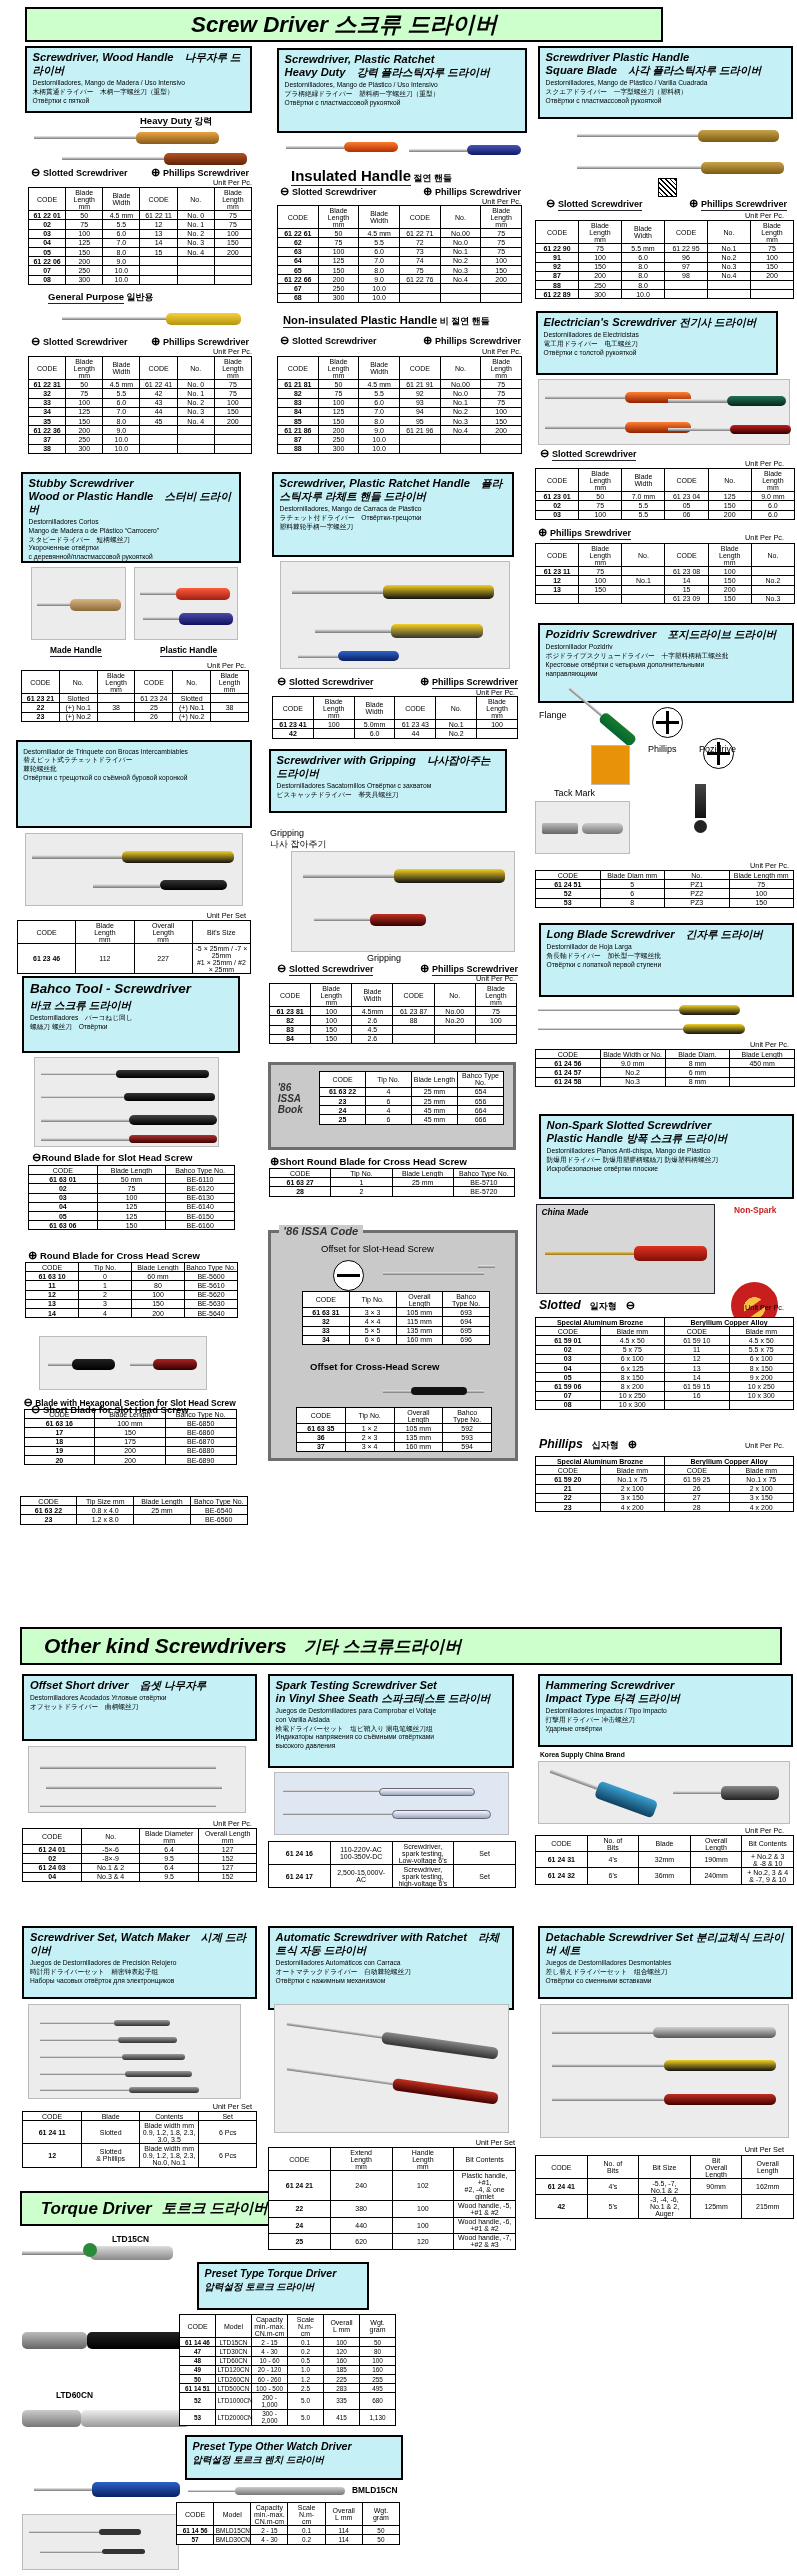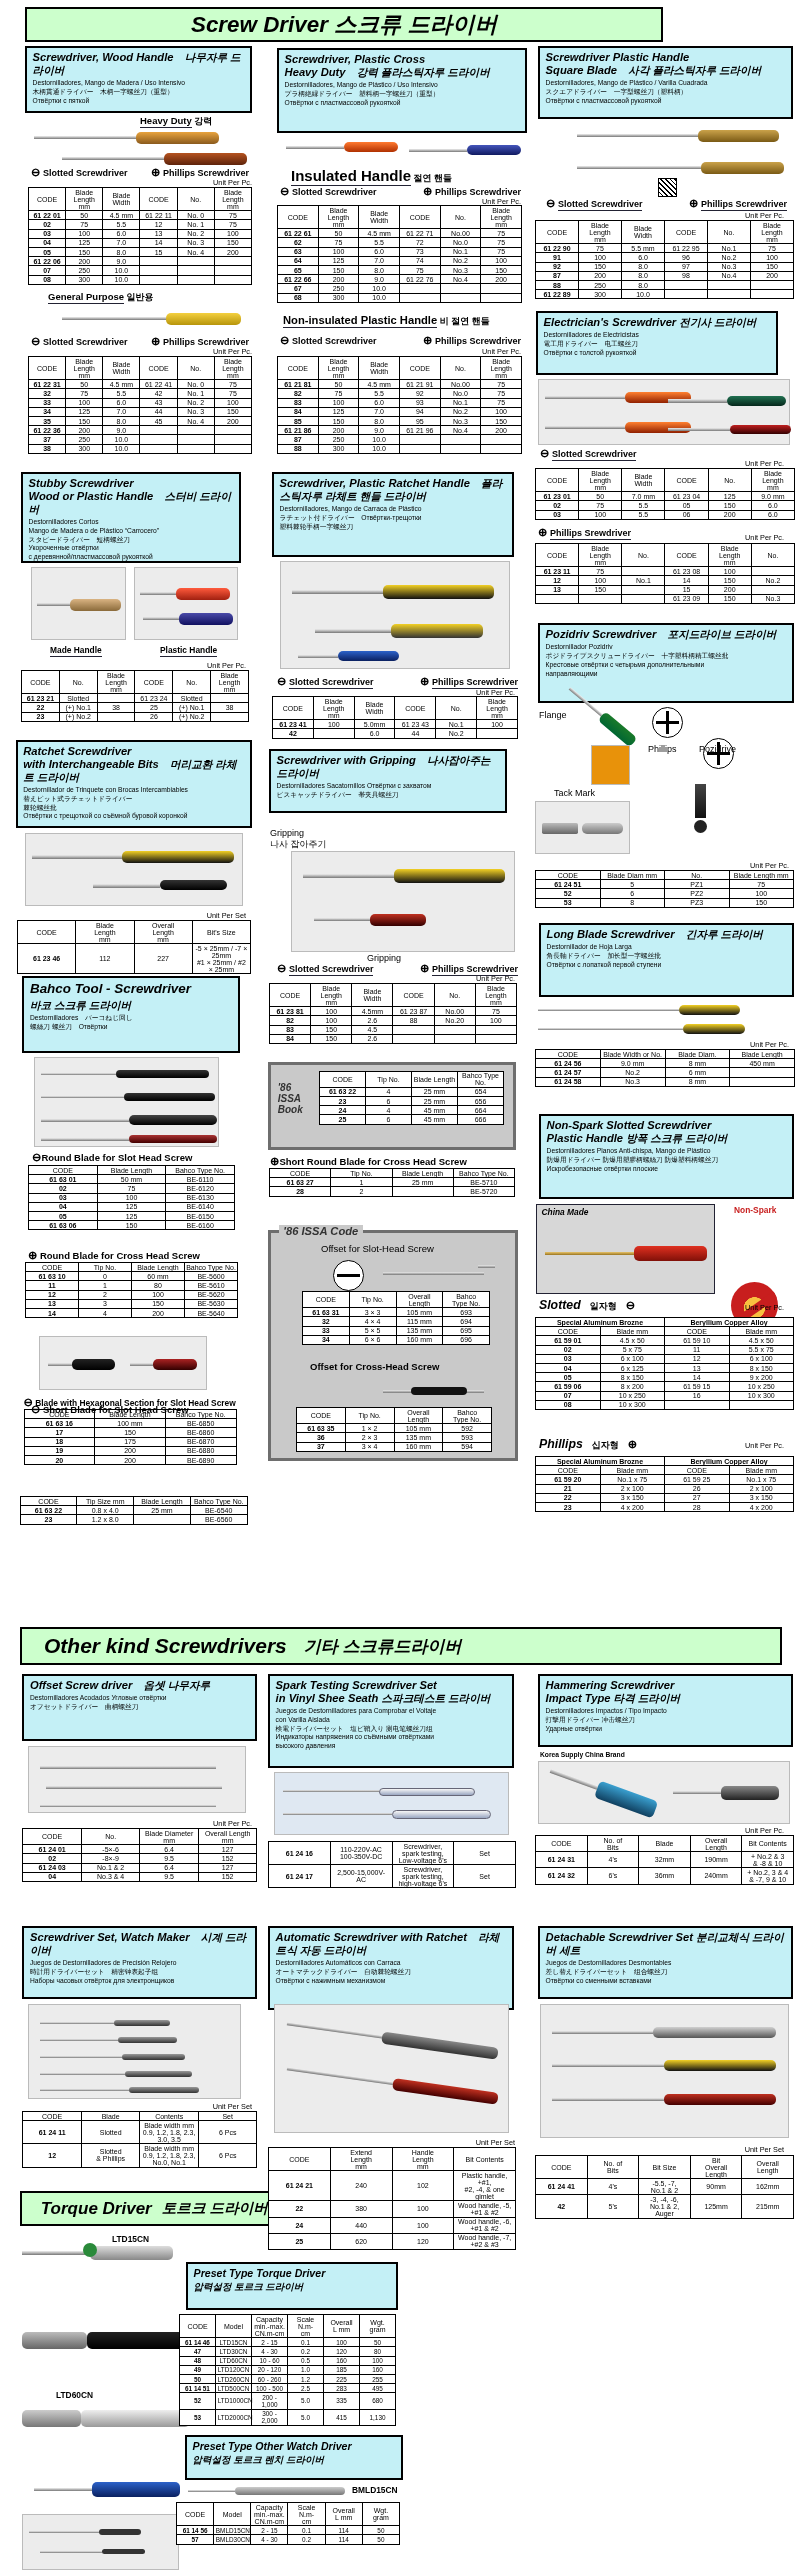--- a/index.html
+++ b/index.html
@@ -306,22 +306,20 @@
         <td>(+) No.2</td>
         <td></td>
         <td>26</td>
         <td>(+) No.2</td>
         <td></td>
       </tr>
     </tbody>
   </table>
 
 <div class="box abs" style="left:15.7px;top:740px;width:236px;height:88px">
-  <div class="te"><span>Ratchet Screwdriver
-with Interchangeable Bits</span>　<span class="tk">머리교환 라체트 드라이버</span></div>
   <div class="sb">Destornillador de Trinquete con Brocas Intercambiables
 替えビット式ラチェットドライバー
 棘轮螺丝批
 Отвёртки с трещоткой со съёмной буровой коронкой</div>
 </div>
 <div class="pic abs" style="left:25px;top:833px;width:218px;height:73px">
     <div class="drv" style="left:5.6px;top:11.2px;width:202px;height:22.4px">
       <i class="rod" style="left:0;right:55%"></i>
       <i class="hd" style="left:45%;right:0;background:linear-gradient(#f2d024,#111)"></i>
     </div>
@@ -531,21 +529,21 @@
       <tr>
         <td>23</td>
         <td>1.2 x 8.0</td>
         <td></td>
         <td>BE-6560</td>
       </tr>
     </tbody>
   </table>
 
 <div class="box abs" style="left:277px;top:48px;width:250px;height:85px">
-  <div class="te"><span>Screwdriver, Plastic Cross
+  <div class="te"><span>Screwdriver, Plastic Ratchet
 Heavy Duty</span>　<span class="tk">강력 플라스틱자루 드라이버</span></div>
   <div class="sb">Destornilladores, Mango de Plástico / Uso Intensivo
 プラ柄絶縁ドライバー　塑料柄一字螺丝刀（重型）
 Отвёртки с пластмассовой рукояткой</div>
 </div>
 <div class="drv abs" style="left:286px;top:137px;width:112px;height:19px">
     <i class="rod" style="left:0;right:48%"></i>
     <i class="hd" style="left:52%;right:0;background:linear-gradient(#ff7a30,#b03000)"></i>
   </div>
 <div class="drv abs" style="left:409px;top:140px;width:112px;height:19px">
@@ -1461,21 +1459,21 @@
       </tr>
     </tbody>
   </table>
 
 <div class="banner abs" style="left:19.6px;top:1627px;width:762px;height:38px;font-size:21px;justify-content:flex-start;padding-left:22.4px;gap:17px">
     <span>Other kind Screwdrivers</span>
     <span style="font-size:17px">기타 스크류드라이버</span>
   </div>
 
 <div class="box abs" style="left:22.4px;top:1674px;width:235px;height:67px">
-  <div class="te"><span>Offset Screw driver</span>　<span class="tk">옵셋 나무자루</span></div>
+  <div class="te"><span>Offset Short driver</span>　<span class="tk">옵셋 나무자루</span></div>
   <div class="sb">Destornilladores Acodados  Угловые отвёртки
 オフセットドライバー　曲柄螺丝刀</div>
 </div>
 <div class="pic abs" style="left:28px;top:1746px;width:218px;height:67px">
   <div class="drv" style="left:11.2px;top:11.2px;width:185px;height:17px">
       <i class="rod" style="left:0;right:5%;height:2.8px"></i>
     </div>
   <div class="drv" style="left:17px;top:31px;width:185px;height:17px">
       <i class="rod" style="left:0;right:5%;height:3.4px"></i>
     </div>
@@ -1607,21 +1605,21 @@
     <div class="drv" style="left:5.6px;top:11.2px;width:140px;height:11.2px">
       <i class="rod" style="left:0;right:50%;height:2.2px"></i>
       <i class="hd" style="left:50%;right:20%;height:5.6px;top:25%;background:#333"></i>
     </div>
     <div class="drv" style="left:17px;top:31px;width:123px;height:11.2px">
       <i class="rod" style="left:0;right:50%;height:2.2px"></i>
       <i class="hd" style="left:50%;right:15%;height:5.6px;top:25%;background:#333"></i>
     </div>
   </div>
 
-<div class="box abs" style="left:186px;top:2262px;width:212px;height:48px">
+<div class="box abs" style="left:197px;top:2262px;width:172px;height:48px">
   <div class="te" style="font-size:10.6px"><span>Preset Type Torque Driver</span>
   <span class="tk" style="font-size:9.5px">압력설정 토르크 드라이버</span></div>
 </div>
 <table class="t abs" style="left:179px;top:2314px;width:217px;font-size:6.4px">
     <thead>
       <tr>
         <th>CODE</th>
         <th>Model</th>
         <th>Capacity
 min.-max.

